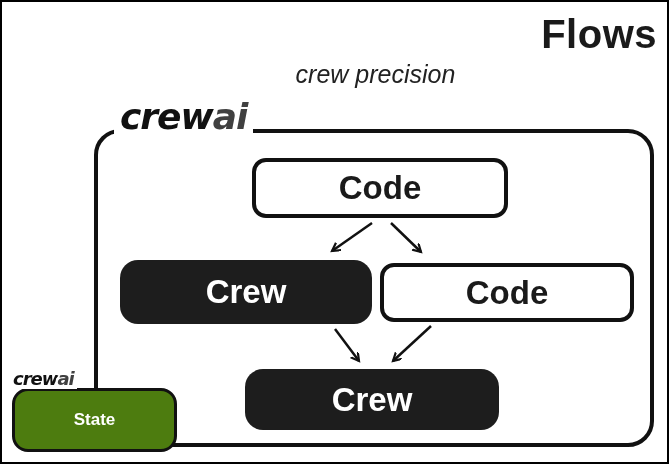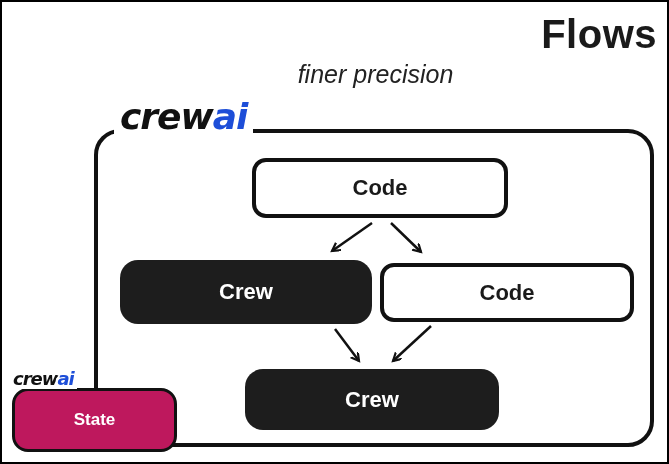--- a/index.html
+++ b/index.html
@@ -58,29 +58,29 @@
     z-index: 5;
     white-space: nowrap;
     letter-spacing: -1px;
     text-shadow:
       -2px -2px 0 #fff, 2px -2px 0 #fff,
       -2px  2px 0 #fff, 2px  2px 0 #fff;
   }
   .logo-main { left: 112px; top: 94px; font-size: 36px; }
   .logo-small { left: 8px; top: 366px; font-size: 18px; padding: 0 3px; z-index: 7; }
   .logo .crew { color: #111111; }
-  .logo .ai { color: #1d4ed8; }
+  .logo .ai { color: #404040; }
 
   .node {
     position: absolute;
     display: flex;
     align-items: center;
     justify-content: center;
     font-weight: bold;
-    font-size: 22px;
+    font-size: 33px;
     box-sizing: border-box;
     z-index: 2;
   }
   .node-white {
     background: #ffffff;
     border: 4px solid #111111;
     border-radius: 14px;
     color: #1a1a1a;
   }
   .node-black {
@@ -89,41 +89,41 @@
     color: #ffffff;
   }
 
   .node-code-top   { left: 250px; top: 156px; width: 256px; height: 60px; }
   .node-crew-left  { left: 118px; top: 258px; width: 252px; height: 64px; }
   .node-code-right { left: 378px; top: 261px; width: 254px; height: 59px; }
   .node-crew-bottom{ left: 243px; top: 367px; width: 254px; height: 61px; }
 
   .node-state {
     left: 10px; top: 386px; width: 165px; height: 64px;
-    background: #be185d;
+    background: #4d7c0f;
     border: 3px solid #111111;
     border-radius: 16px;
     color: #ffffff;
     font-size: 17px;
     z-index: 6;
   }
 
   .arrows {
     position: absolute;
     left: 0; top: 0;
     width: 669px; height: 464px;
     pointer-events: none;
     z-index: 3;
   }
 </style>
 </head>
 <body>
 
 <div class="title">Flows</div>
-<div class="subtitle">finer precision</div>
+<div class="subtitle">crew precision</div>
 
 <div class="container"></div>
 
 <div class="logo logo-main"><span class="crew">crew</span><span class="ai">ai</span></div>
 
 <div class="node node-white node-code-top">
   <span>Code</span>
 </div>
 
 <div class="node node-black node-crew-left">

